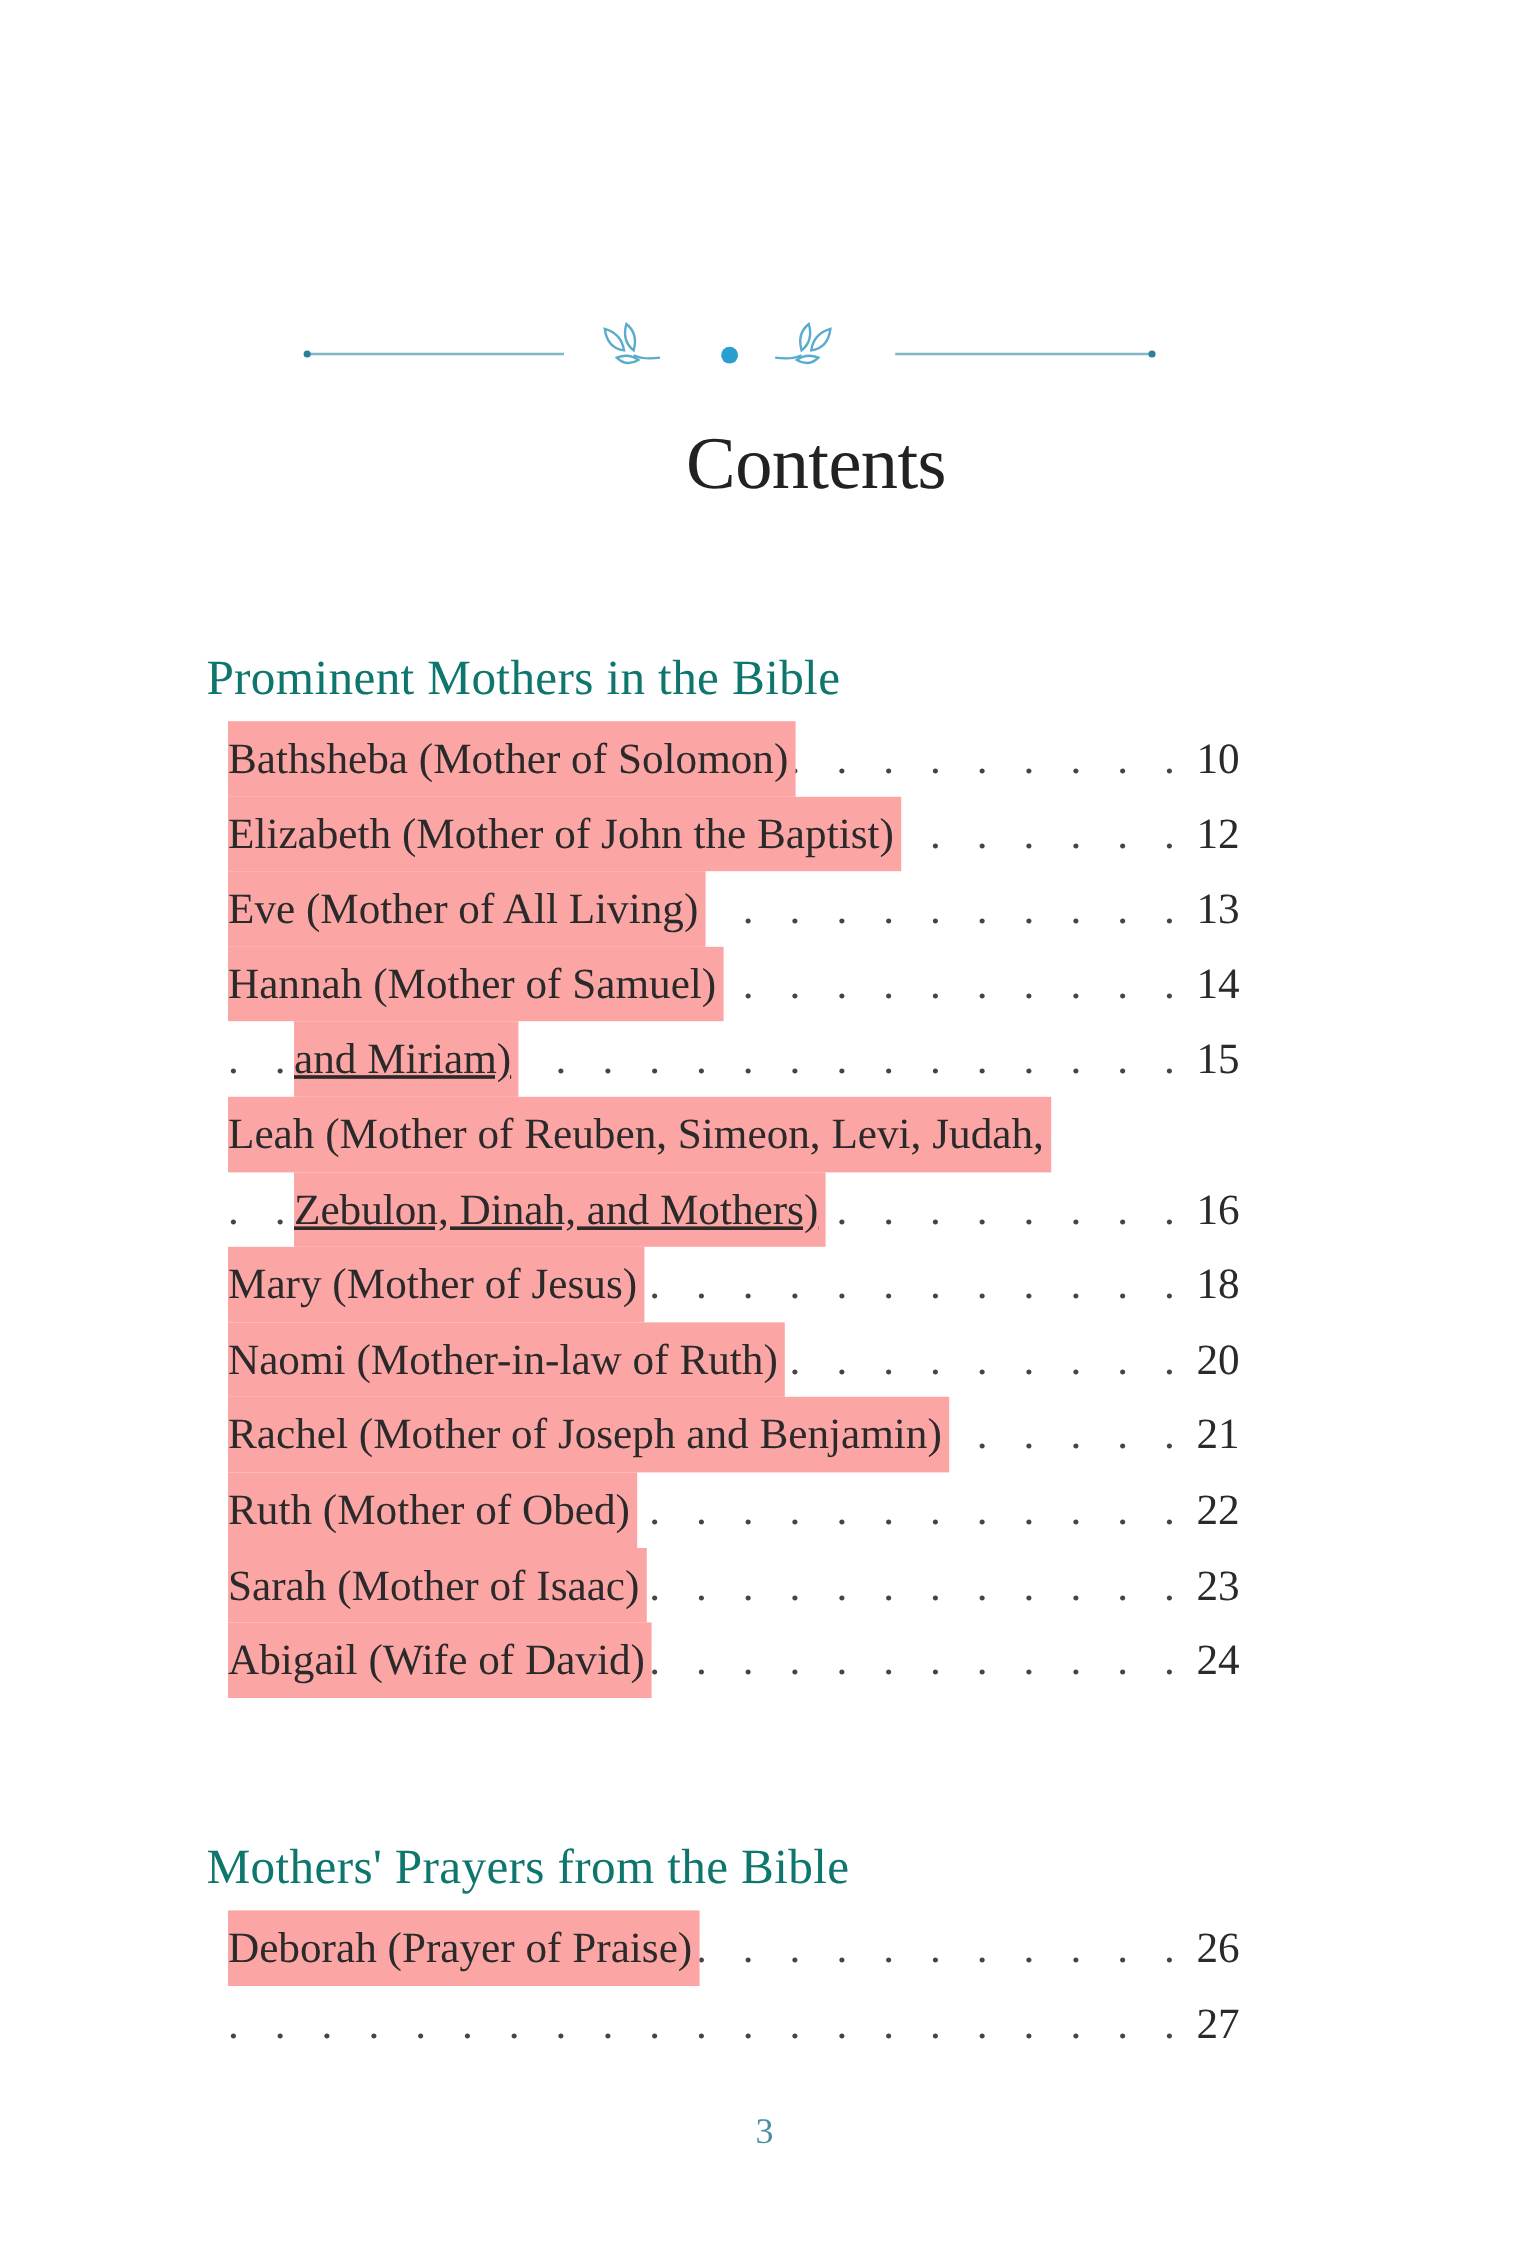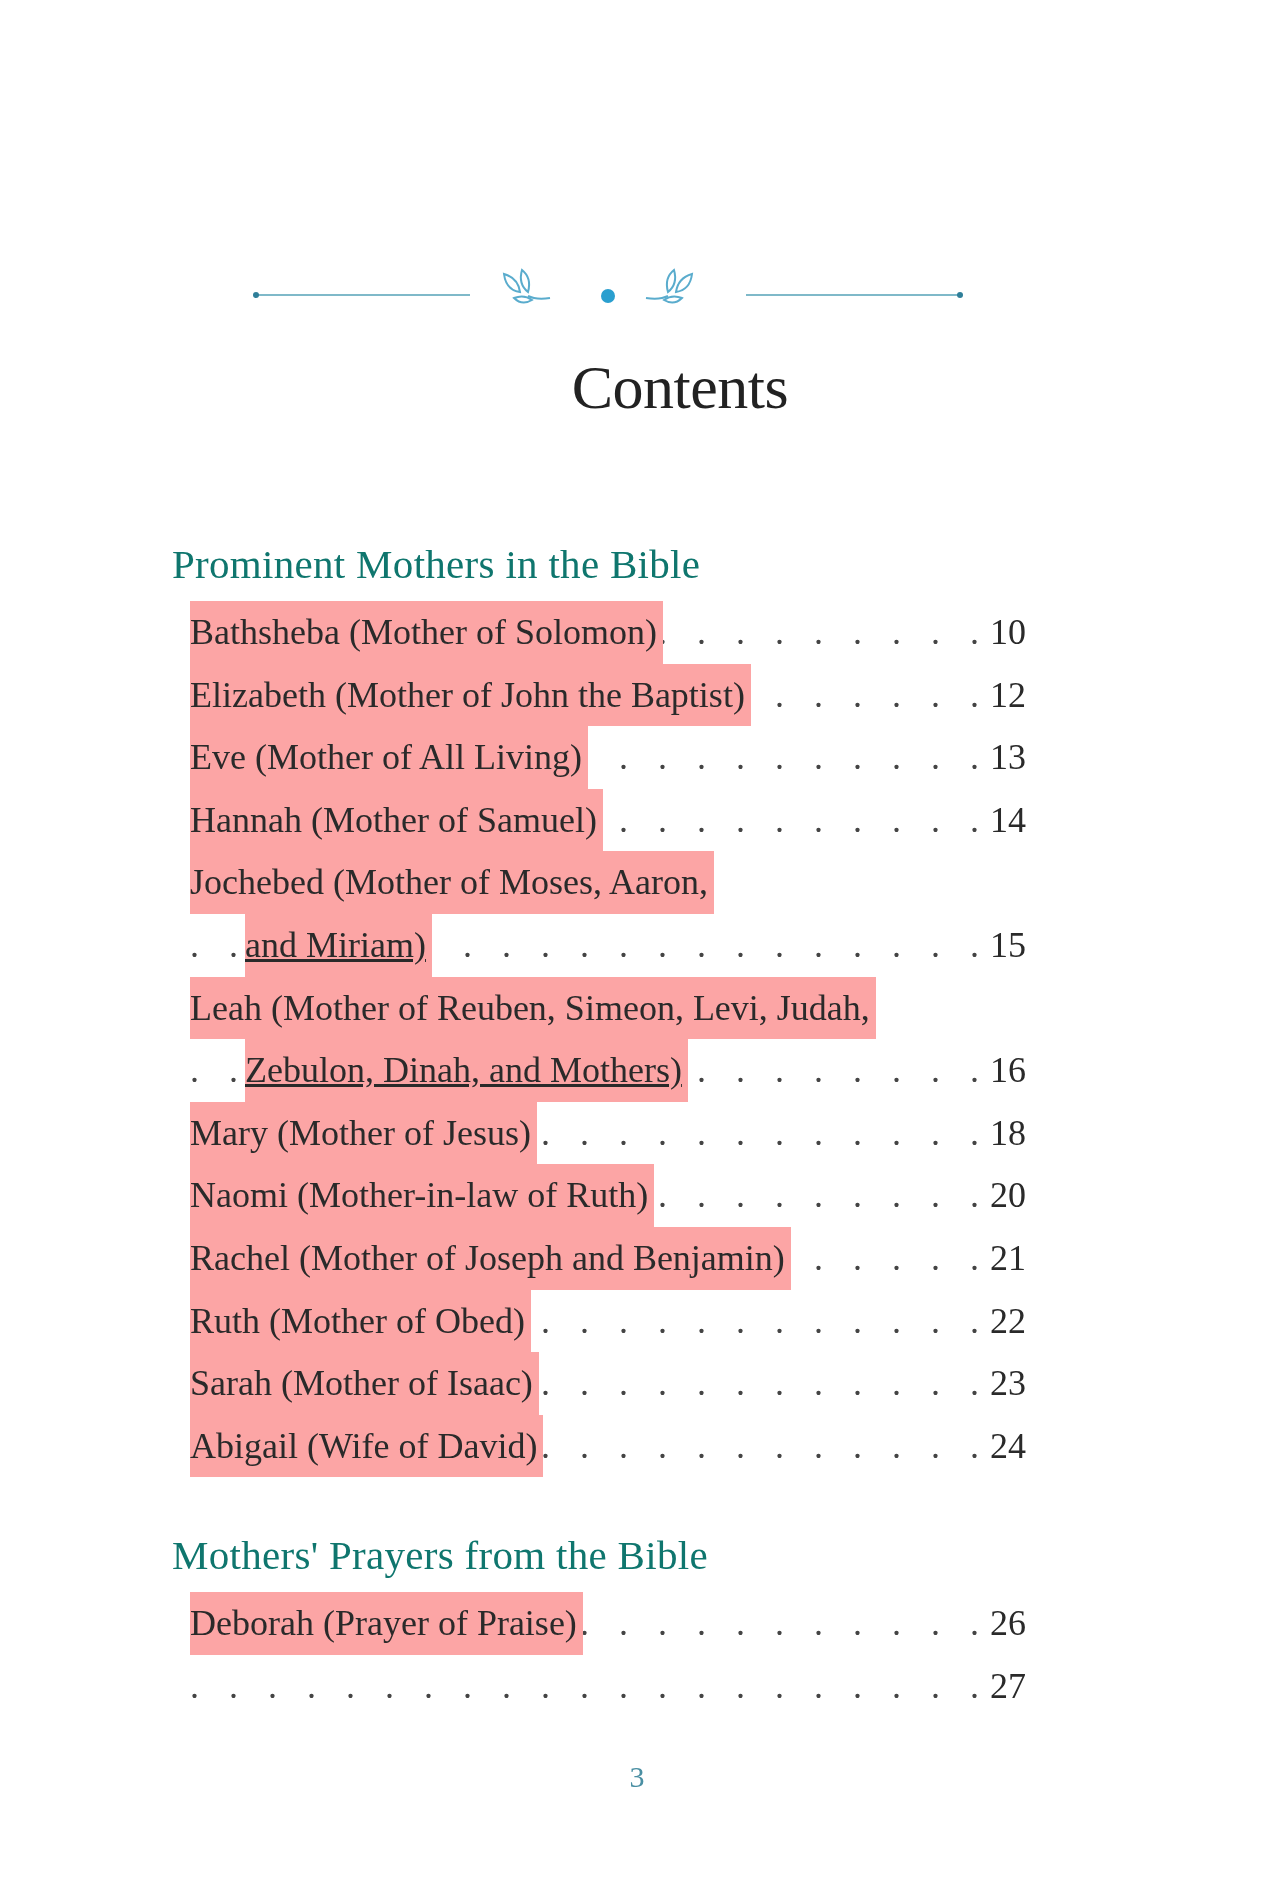--- a/index.html
+++ b/index.html
@@ -9,21 +9,21 @@
   .title { position:absolute; left:0; width:1274px; top:352px; text-align:center;
            font-size:62px; color:#222; letter-spacing:-0.5px;padding-left:43px; }
   .section { position:absolute; left:172px; font-size:41px; color:#0f766e;
              letter-spacing:0.3px; font-weight:normal; }
   .toc { position:absolute; left:190px; width:850px; font-size:36px; }
   .entry { position:relative; height:62.6px; line-height:62.6px; }
   .entry .label { position:absolute; left:0; white-space:nowrap; background:#fca5a5; padding-right:6px; }
   .entry .label.cont { left:55px;text-decoration:underline; }
   .entry .dots { position:absolute; left:0; right:62px; top:0; overflow:hidden; white-space:nowrap;
                  text-align:right; letter-spacing:10.5px; color:#444; }
-  .entry .page { position:absolute; right:0; width:50px; text-align:left; }
+  .entry .page { position:absolute; right:0; width:50px; text-align:center; }
   .pagenum { position:absolute; left:0; width:1274px; top:1760px; text-align:center;
              font-size:30px; color:#4a8fa3; }
 </style>
 </head>
 <body>
 
 <svg class="ornament" viewBox="0 0 712 60">
   <line x1="4" y1="33" x2="218" y2="33" stroke="#7fb9c9" stroke-width="2"></line>
   <circle cx="4" cy="33" r="3" fill="#2f7f99"></circle>
   <line x1="494" y1="33" x2="708" y2="33" stroke="#7fb9c9" stroke-width="2"></line>
@@ -58,23 +58,20 @@
     </div>
   <div class="entry">
       <span class="dots">. . . . . . . . . . . . . . . . . . . . . . . . . . . . . . . . . . . . . . . . .</span>
       <span class="label">Eve (Mother of All Living)</span>
       <span class="page">13</span>
     </div>
   <div class="entry">
       <span class="dots">. . . . . . . . . . . . . . . . . . . . . . . . . . . . . . . . . . . . . . . . .</span>
       <span class="label">Hannah (Mother of Samuel)</span>
       <span class="page">14</span>
-    </div>
-  <div class="entry">
-      <span class="label">Jochebed (Mother of Moses, Aaron,</span>
     </div>
   <div class="entry">
       <span class="dots">. . . . . . . . . . . . . . . . . . . . . . . . . . . . . . . . . . . . . . . . .</span>
       <span class="label cont">and Miriam)</span>
       <span class="page">15</span>
     </div>
   <div class="entry">
       <span class="label">Leah (Mother of Reuben, Simeon, Levi, Judah,</span>
     </div>
   <div class="entry">

